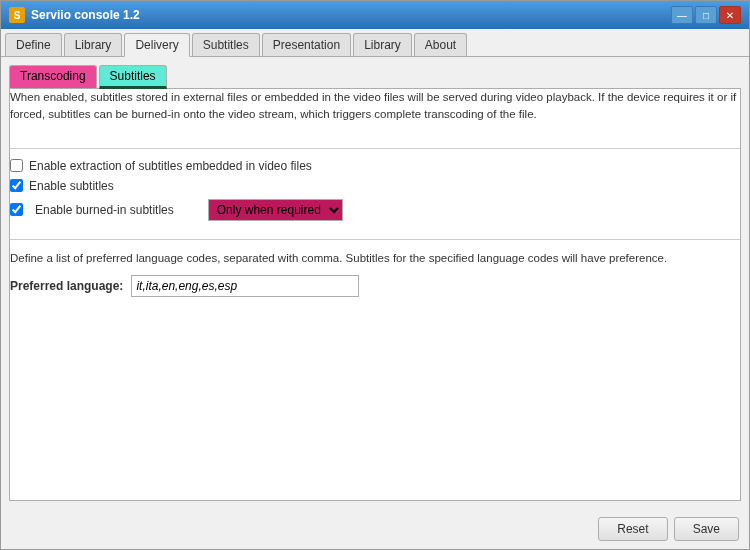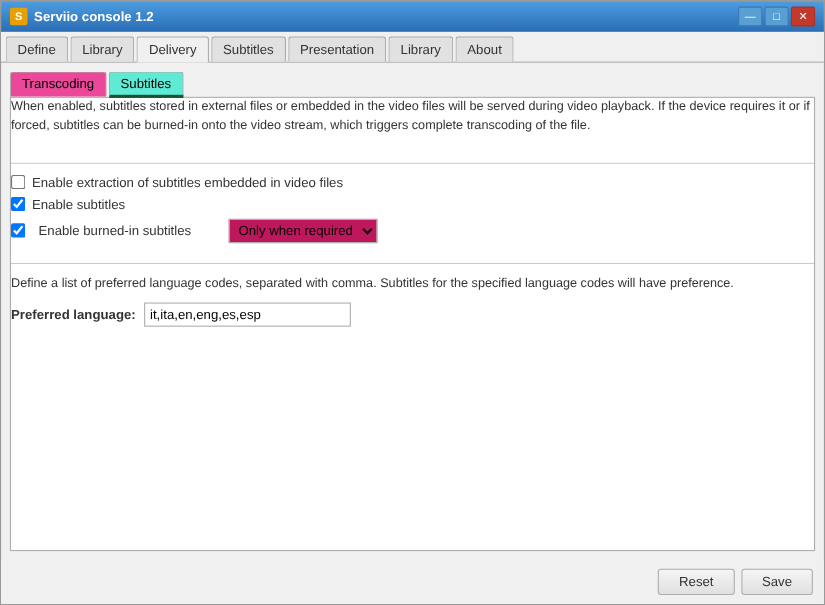--- a/index.html
+++ b/index.html
@@ -191,24 +191,25 @@
       align-items: center;
       gap: 8px;
     }
     .lang-label {
       font-size: 12px;
       font-weight: bold;
       color: #333;
       min-width: 110px;
     }
     .lang-input {
-      width: 188px;
+      width: 228px;
       font-size: 12px;
       padding: 3px 4px;
       border: 1px solid #adadad;
+      font-style: italic;
     }
 
     
     .bottom-bar {
       display: flex;
       justify-content: flex-end;
       padding: 8px 10px;
       gap: 6px;
       background: #f0f0f0;
     }

